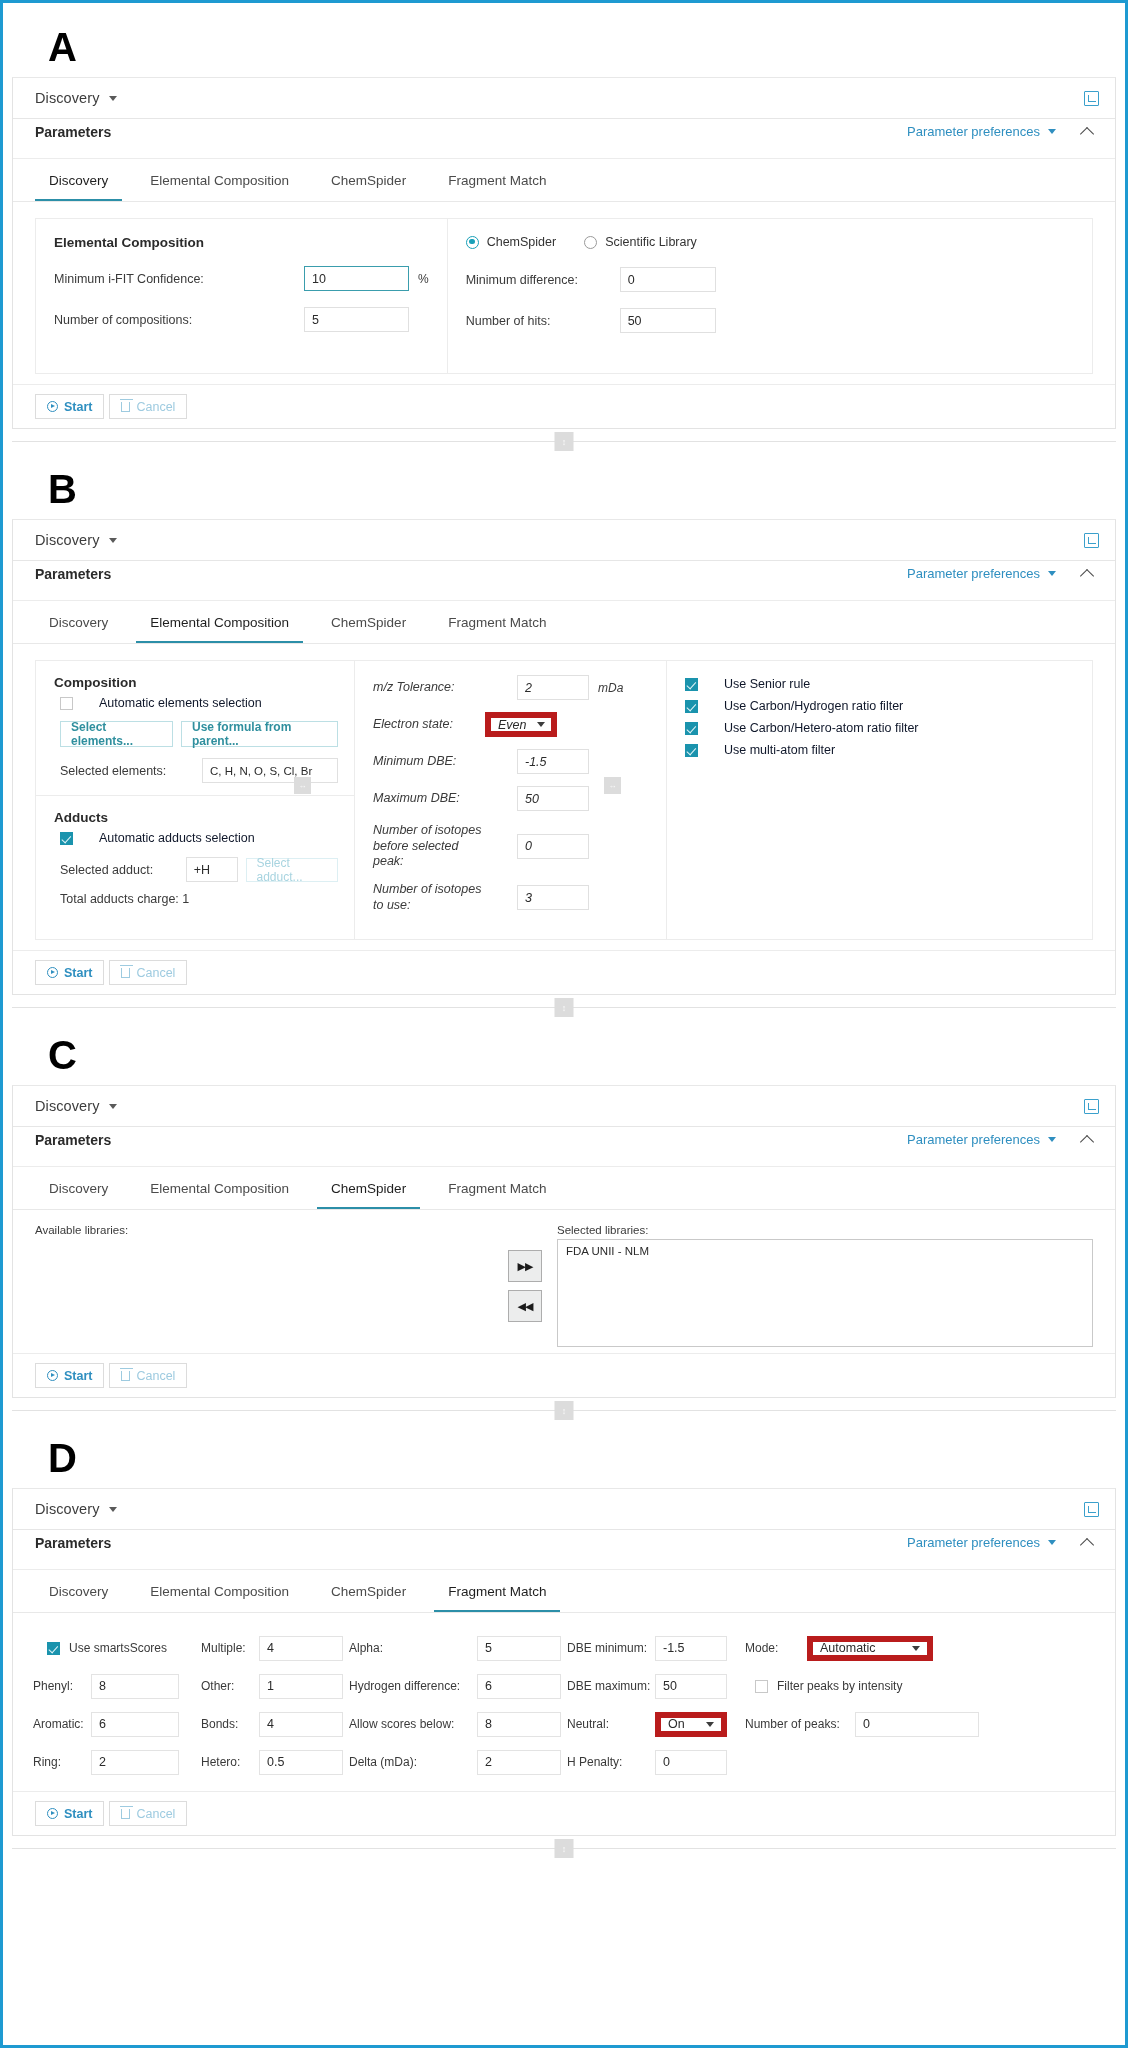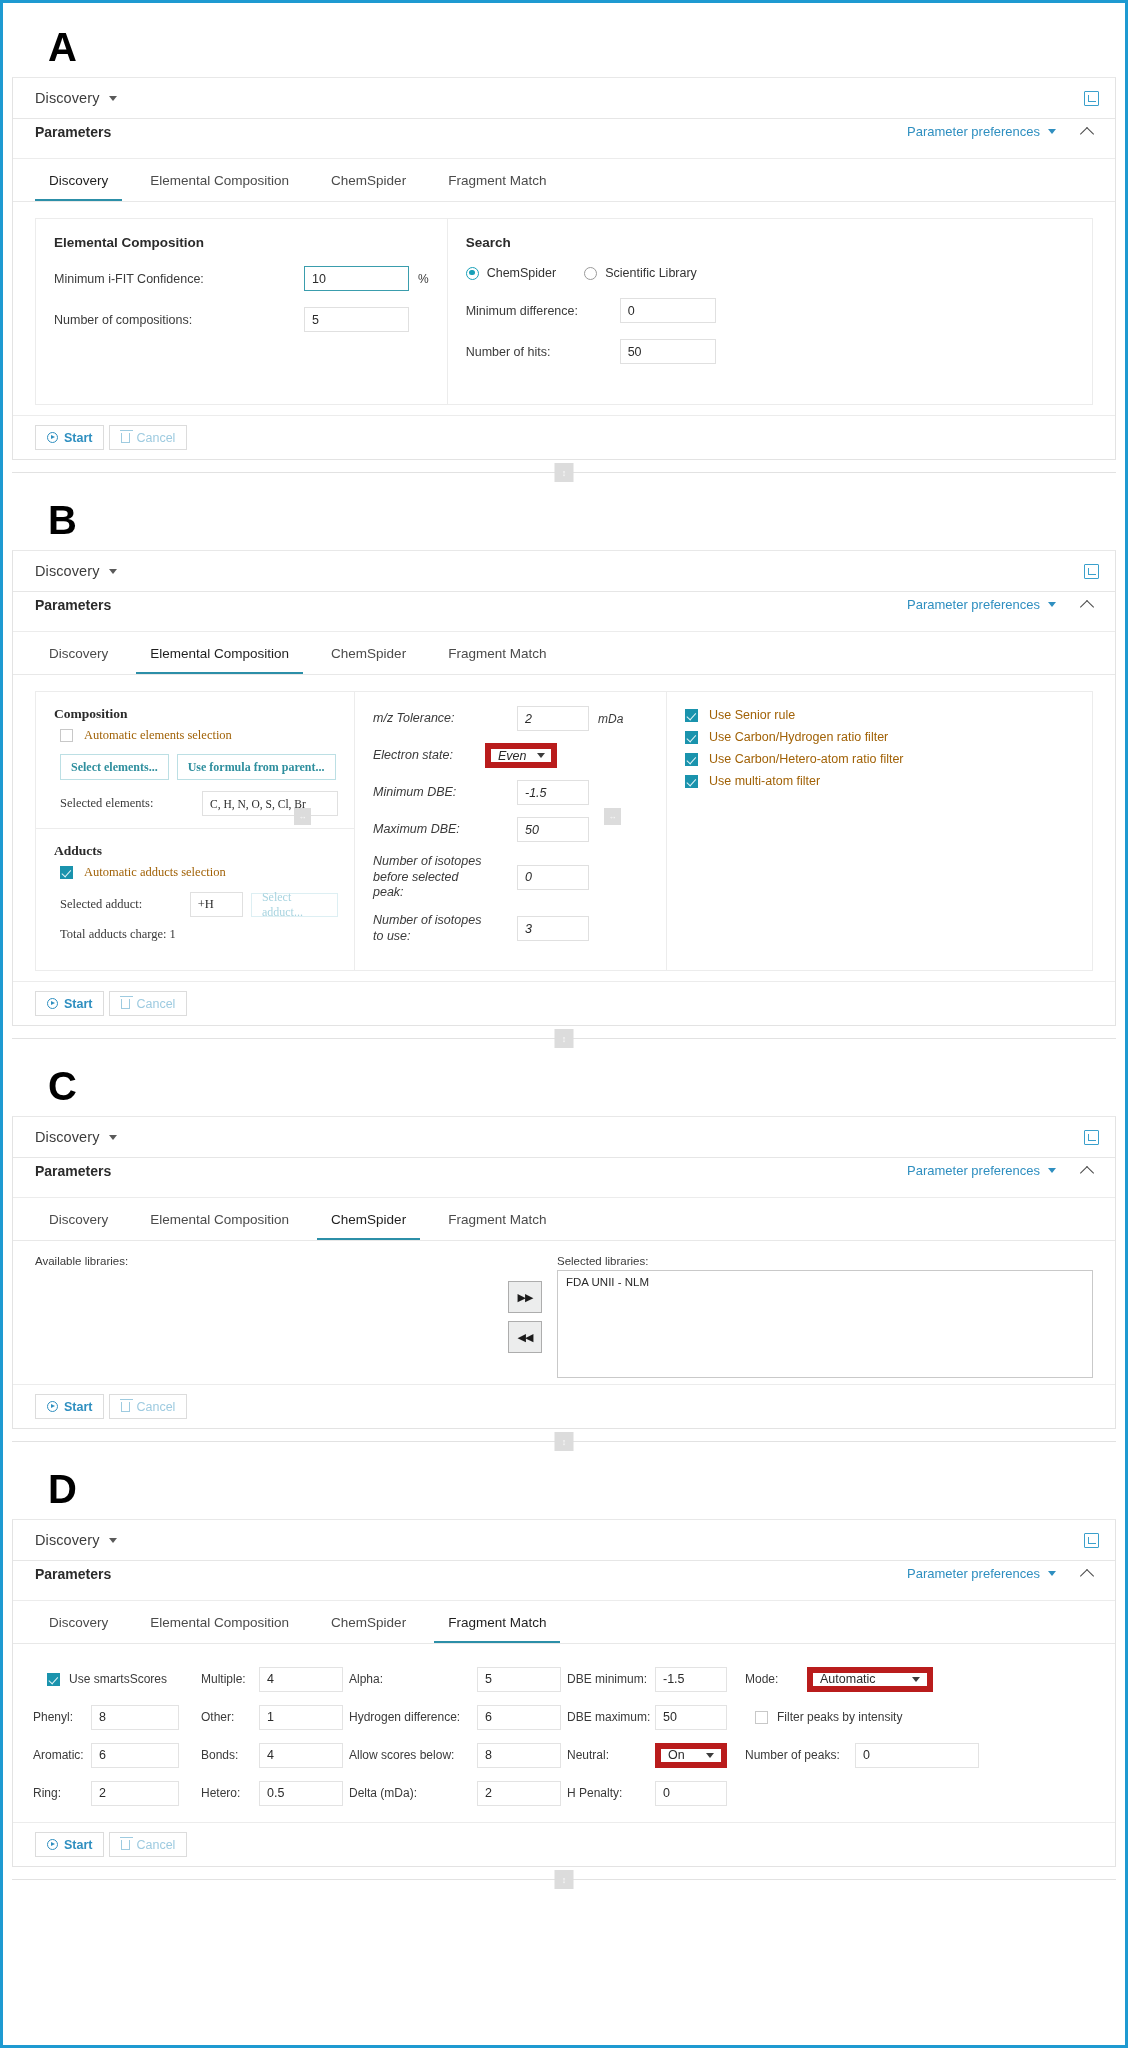--- a/index.html
+++ b/index.html
@@ -179,21 +179,21 @@
   .cb{
     width:13px;height:13px;border:1px solid #c8c8c8;background:#fff;
     display:inline-block;position:relative;flex:none;
   }
   .cb.on{ background:#1a93ad;border-color:#1a93ad; }
   .cb.on::after{
     content:"";position:absolute;left:3.4px;top:1.3px;
     width:4px;height:7.5px;border:solid #dff3f7;
     border-width:0 1.6px 1.6px 0;transform:rotate(42deg);
   }
-  .cbrow{ display:flex;align-items:center;gap:11px;margin-bottom:8px; font-size:12.5px;color:#a16207;text-align:right; }
+  .cbrow{ display:flex;align-items:center;gap:26px;margin-bottom:8px; font-size:12.5px;color:#0f172a;text-align:right; }
 
   .linkbtn{
     border:1px solid #bcdfe4;background:#fff;color:#2f8f9e;
     font-size:12px;font-weight:bold;height:26px;padding:0 10px;
     display:inline-flex;align-items:center;
   }
   .ghostbtn{
     border:1px solid #ddeff3;background:#fff;color:#a8d4e0;
     font-size:12px;height:24px;padding:0 10px;
     display:inline-flex;align-items:center;
@@ -207,21 +207,21 @@
     width:0;height:0;border-left:4.5px solid transparent;
     border-right:4.5px solid transparent;border-top:5px solid #3c3c3c;
     margin-left:10px;
   }
 
   
   .b-wrap{ display:flex;border:1px solid #ececec; position:relative; }
   .b-c1{ flex:0 0 266px; border-right:1px solid #ececec; }
   .b-c2{ flex:0 0 312px; border-right:1px solid #ececec; padding:14px 14px 14px 18px; }
   .b-c3{ flex:1; padding:16px 14px 14px 18px; }
-  .b-sub{ padding:14px 16px 12px 18px;font-family:Liberation Serif, serif; }
+  .b-sub{ padding:14px 16px 12px 18px; }
   .b-div{ border-top:1px solid #ececec; }
   .grip-mini{
     position:absolute;width:17px;height:17px;background:#dcdcdc;
     display:flex;align-items:center;justify-content:center;
     font-size:8px;color:#fbfbfb;
   }
 
   .mzrow{ display:flex;align-items:center;margin-bottom:12px;font-style:italic; }
   .mzlabel{ flex:0 0 112px;font-size:12.5px;color:#3a3a3a;line-height:1.25; }
 
@@ -304,21 +304,20 @@
               <span class="inp focus" style="width:105px">10</span>
               <span class="unit">%</span>
             </div>
             <div class="frow">
               <span class="flabel" style="width:218px">Number of compositions:</span>
               <span class="inp" style="width:105px">5</span>
             </div>
           </div>
 
           <div class="box-right">
-            <div class="sec-title">Search</div>
             <div class="radio-row">
               <span class="radio on"></span>
               <span class="radio-label">ChemSpider</span>
               <span class="radio"></span>
               <span class="radio-label">Scientific Library</span>
             </div>
             <div class="frow">
               <span class="flabel" style="width:122px">Minimum difference:</span>
               <span class="inp" style="width:96px">0</span>
             </div>

